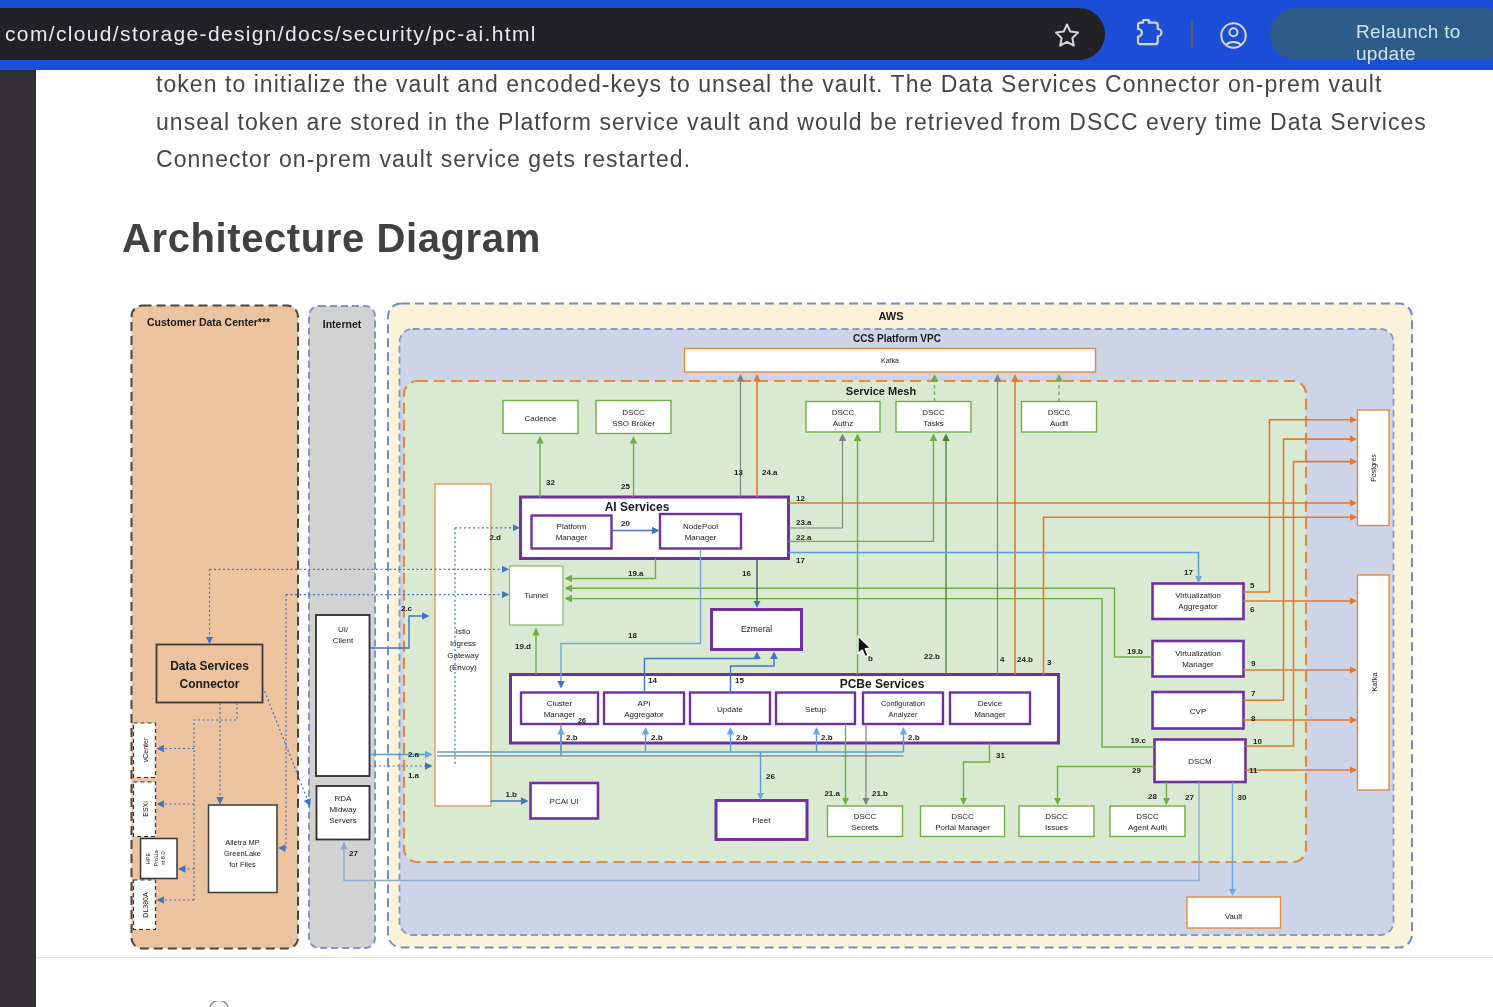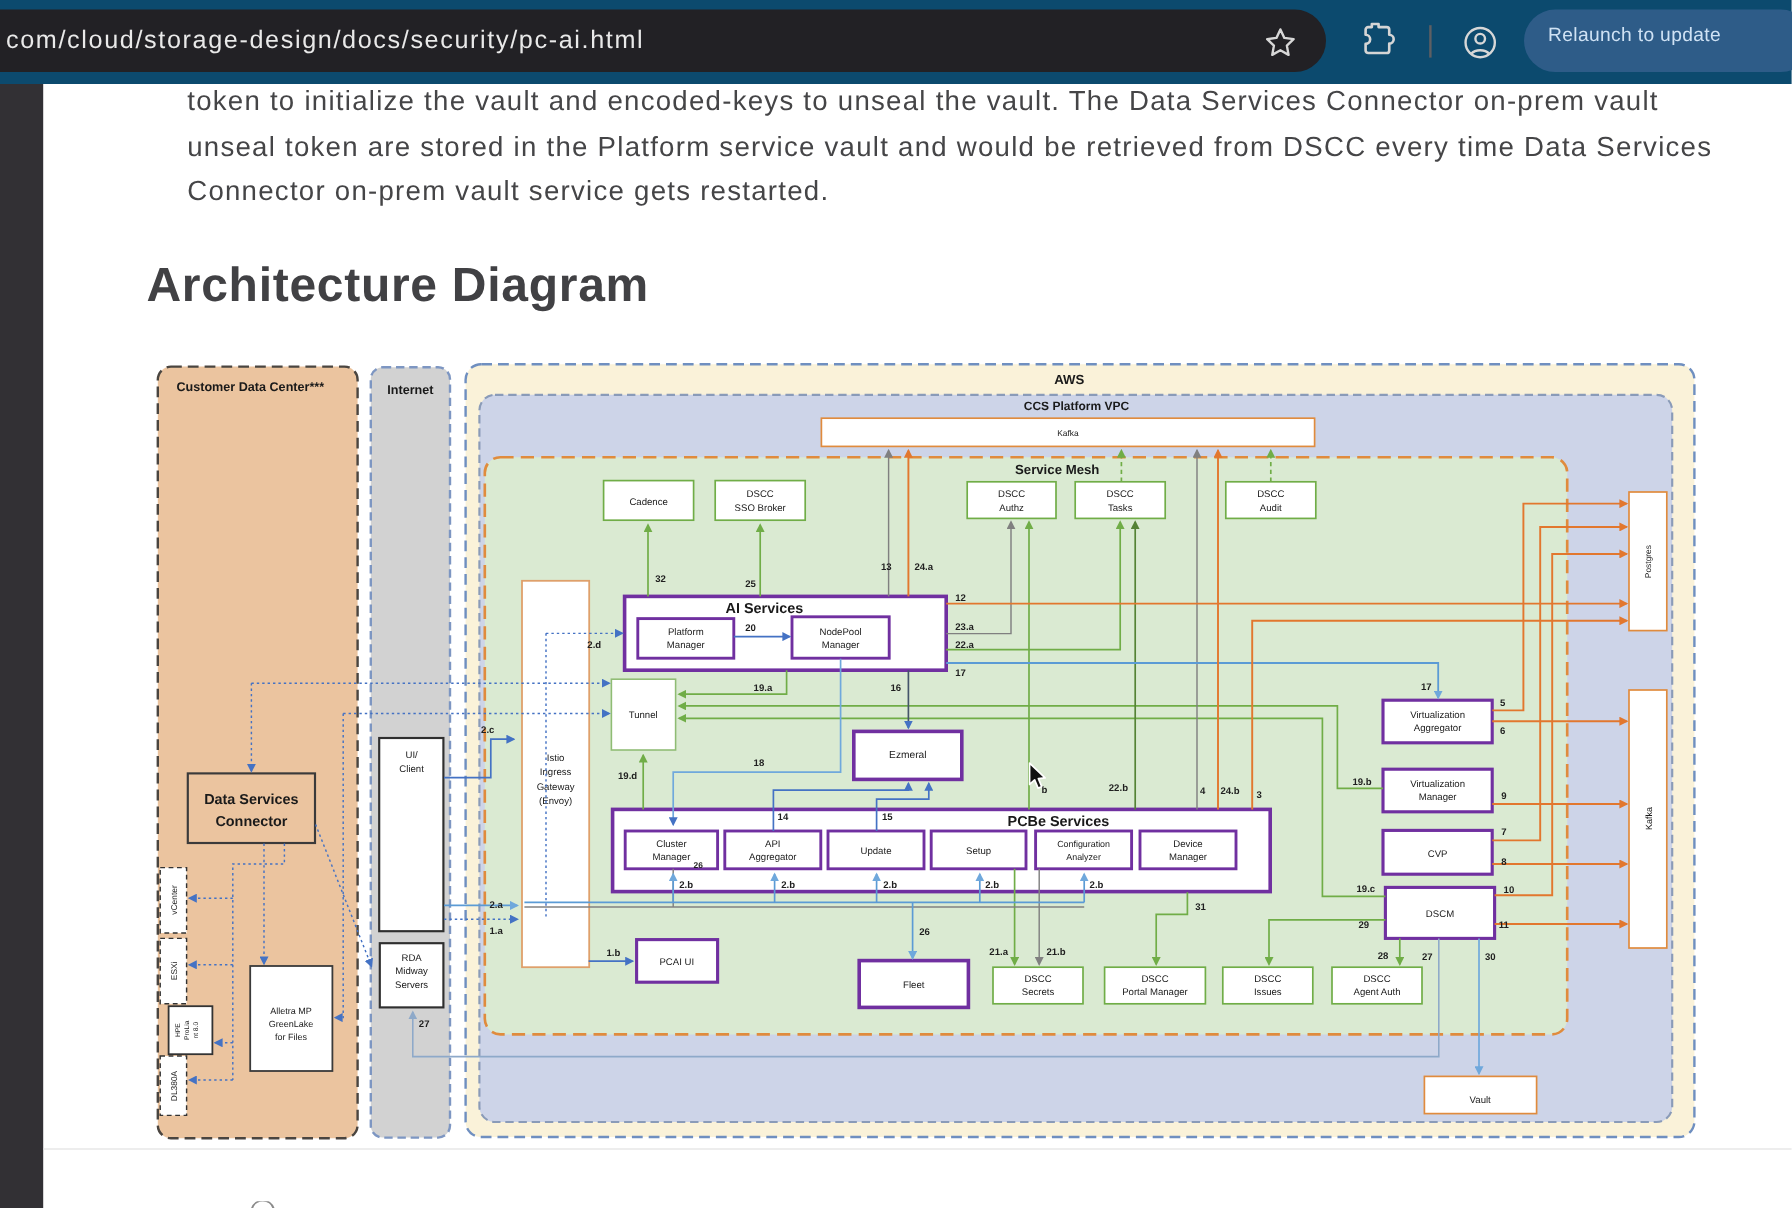--- a/index.html
+++ b/index.html
@@ -1,22 +1,22 @@
 <!DOCTYPE html>
 <html><head>
 <meta charset="utf-8">
 <style>
   html,body{margin:0;padding:0;width:1493px;height:1007px;overflow:hidden;background:#fff;
     font-family:"Liberation Sans", sans-serif;}
   .abs{position:absolute;}
-  #topbar{left:0;top:0;width:1493px;height:70px;background:#0c4a6e;}
+  #topbar{left:0;top:0;width:1493px;height:70px;background:#1d4ed8;}
   #urlpill{left:-40px;top:8px;width:1145px;height:52px;background:#222125;border-radius:26px;}
   #urltext{left:5px;top:22px;color:#e9e9e9;font-size:21px;letter-spacing:1.35px;}
   #btn{left:1270px;top:8px;width:240px;height:52px;background:#2e5c88;border-radius:26px;}
-  #btntext{left:1290px;top:21px;color:#cfe2f4;font-size:16px;letter-spacing:0.3px;}
+  #btntext{left:1356px;top:21px;color:#cfe2f4;font-size:19px;letter-spacing:0.3px;}
   #sidestrip{left:0;top:70px;width:36px;height:937px;background:#323034;}
   #para{left:156px;top:66px;width:1340px;color:#454547;font-size:23px;line-height:37.6px;letter-spacing:1.05px;}
   #head{left:122px;top:216px;color:#414144;font-size:40px;font-weight:bold;
     font-family:Liberation Sans, sans-serif;letter-spacing:0.6px;}
   #diag{left:0px;top:0px;}
 </style>
 </head>
 <body>
 <div class="abs" id="topbar">
   <div class="abs" id="urlpill"></div>

